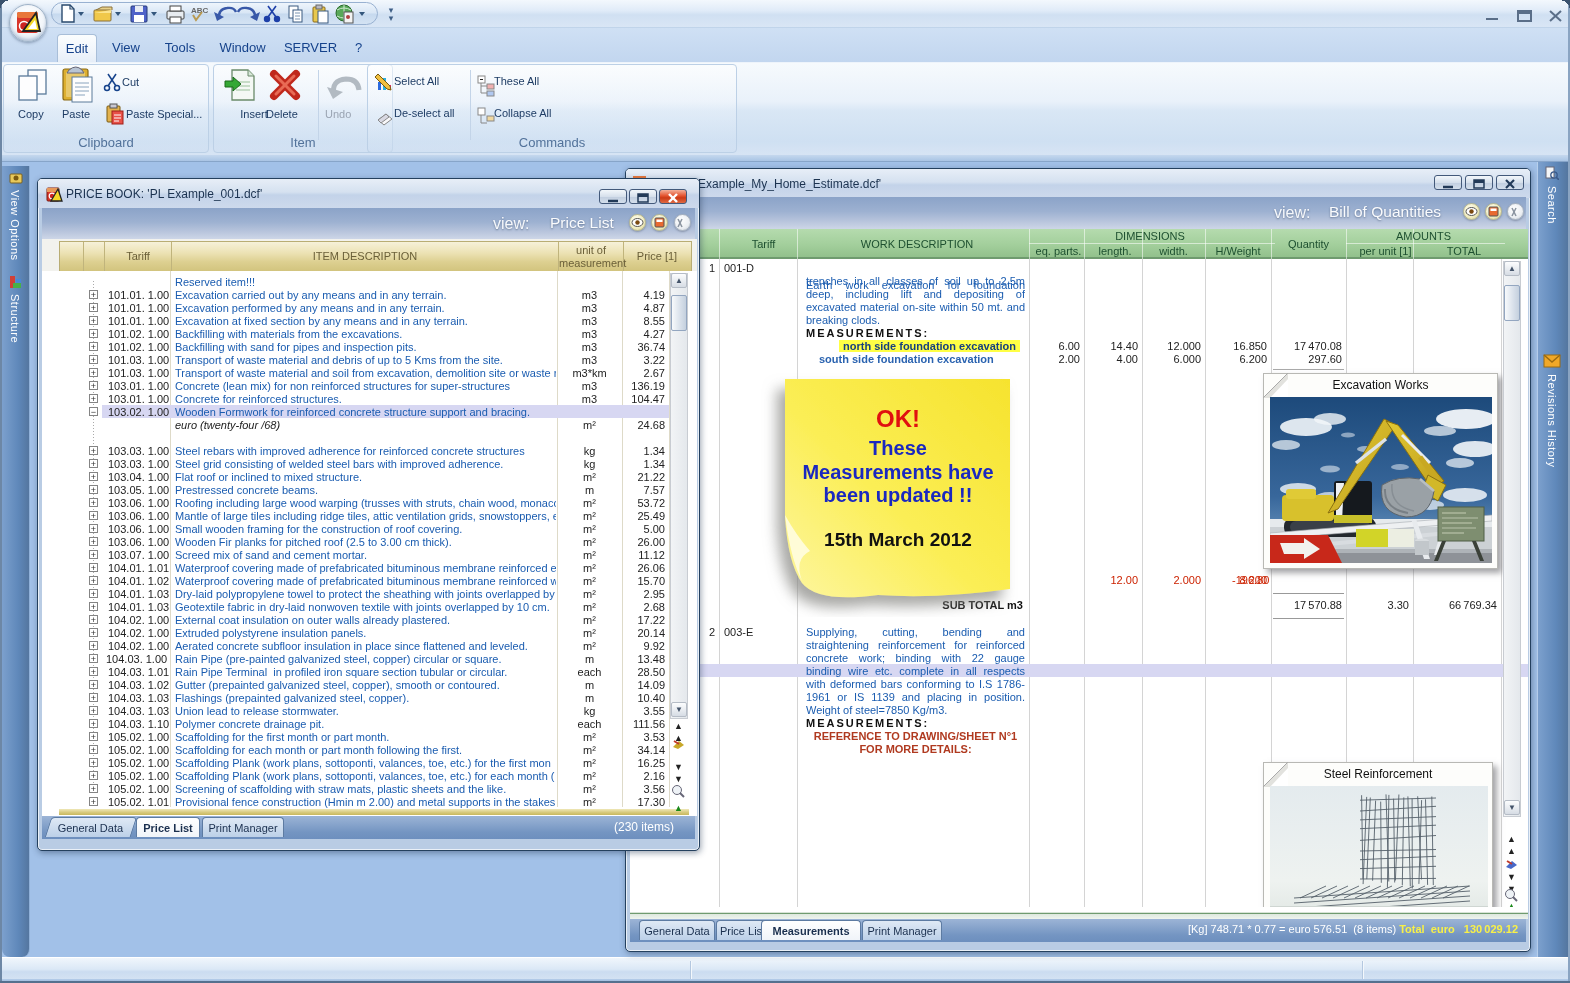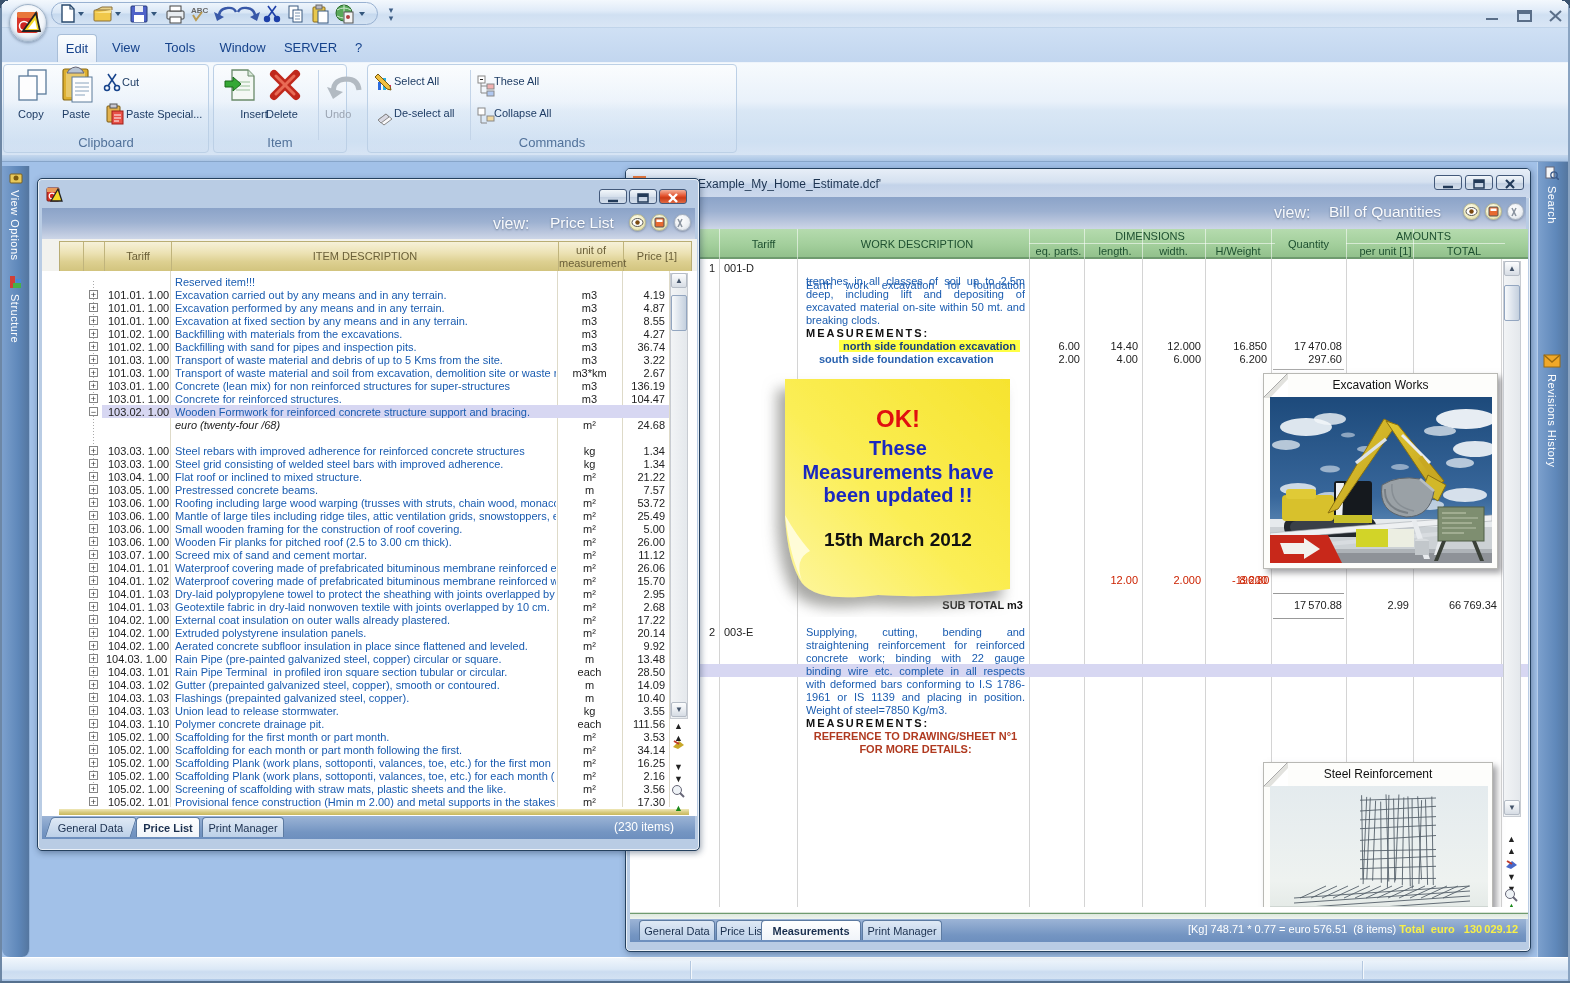--- a/index.html
+++ b/index.html
@@ -164,21 +164,21 @@
 <div class="rtab active abs" style="left:57px;width:40px">Edit</div>
 <div class="rtab abs" style="left:103px;width:46px">View</div>
 <div class="rtab abs" style="left:155px;width:50px">Tools</div>
 <div class="rtab abs" style="left:212px;width:61px">Window</div>
 <div class="rtab abs" style="left:281px;width:59px">SERVER</div>
 <div class="rtab abs" style="left:348px;width:21px">?</div>
 <div id="ribbon" class="abs"></div>
 <div class="rgroup" style="left:3px;top:64px;width:206px">
     <div class="rglabel">Clipboard</div>
   </div>
-<div class="rgroup" style="left:213px;top:64px;width:134px">
+<div class="rgroup" style="left:213px;top:64px;width:180px">
     <div class="rglabel">Item</div>
   </div>
 <div class="rgroup" style="left:367px;top:64px;width:370px">
     <div class="rglabel">Commands</div>
   </div>
 <div id="ribbonedge" class="abs"></div>
 <svg class="abs" style="left:0;top:62px" width="760" height="93" font-family="Liberation Sans">
 
 <g>
       <rect x="28" y="8" width="18" height="24" fill="#fdfdfe" stroke="#5a7a9a" stroke-width="1.3"></rect>
@@ -412,21 +412,21 @@
 <div class="abs" style="left:527px;top:94px;width:110px;text-align:right;color:#222;">6.200</div>
 <div class="abs" style="left:602px;top:94px;width:110px;text-align:right;color:#222;">297.60</div>
 <div class="abs" style="left:643px;top:110px;width:71px;height:1px;background:#aaa"></div>
 <div class="abs" style="left:398px;top:315px;width:110px;text-align:right;color:#cc2200;">12.00</div>
 <div class="abs" style="left:461px;top:315px;width:110px;text-align:right;color:#cc2200;">2.000</div>
 <div class="abs" style="left:527px;top:315px;width:110px;text-align:right;color:#cc2200;">8.200</div>
 <div class="abs" style="left:602px;top:315px;width:110px;color:#cc2200;">-196.80</div>
 <div class="abs" style="left:643px;top:334px;width:71px;height:1px;background:#999"></div>
 <div class="abs" style="left:243px;top:340px;width:150px;text-align:right;color:#111;font-weight:bold">SUB TOTAL m3</div>
 <div class="abs" style="left:602px;top:340px;width:110px;text-align:right;color:#222;">17 570.88</div>
-<div class="abs" style="left:669px;top:340px;width:110px;text-align:right;color:#222;">2.99</div>
+<div class="abs" style="left:669px;top:340px;width:110px;text-align:right;color:#222;">3.30</div>
 <div class="abs" style="left:757px;top:340px;width:110px;text-align:right;color:#222;">66 769.34</div>
 <div class="abs" style="left:643px;top:359px;width:71px;height:1px;background:#999"></div>
 <div class="abs" style="left:0px;top:367px;width:85px;text-align:right;color:#222">2</div>
 <div class="abs" style="left:94px;top:367px;color:#222">003-E</div>
 <div class="abs" style="left:176px;top:367px;width:219px;line-height:13px;color:#1a5cb0;text-align:justify;white-space:normal;height:13px;overflow:hidden;">Supplying, cutting, bending and<span style="display:inline-block;width:100%;"></span></div>
 <div class="abs" style="left:176px;top:380px;width:219px;line-height:13px;color:#1a5cb0;text-align:justify;white-space:normal;height:13px;overflow:hidden;">straightening reinforcement for reinforced<span style="display:inline-block;width:100%;"></span></div>
 <div class="abs" style="left:176px;top:393px;width:219px;line-height:13px;color:#1a5cb0;text-align:justify;white-space:normal;height:13px;overflow:hidden;">concrete work; binding with 22 gauge<span style="display:inline-block;width:100%;"></span></div>
 <div class="abs" style="left:176px;top:406px;width:219px;line-height:13px;color:#1a5cb0;text-align:justify;white-space:normal;height:13px;overflow:hidden;">binding wire etc. complete in all respects<span style="display:inline-block;width:100%;"></span></div>
 <div class="abs" style="left:176px;top:419px;width:219px;line-height:13px;color:#1a5cb0;text-align:justify;white-space:normal;height:13px;overflow:hidden;">with deformed bars conforming to I.S 1786-<span style="display:inline-block;width:100%;"></span></div>
 <div class="abs" style="left:176px;top:432px;width:219px;line-height:13px;color:#1a5cb0;text-align:justify;white-space:normal;height:13px;overflow:hidden;">1961 or IS 1139 and placing in position.<span style="display:inline-block;width:100%;"></span></div>
@@ -630,20 +630,23 @@
 <div class="abs" style="left:4px;top:738px;width:898px;height:12px;background:linear-gradient(#ffffff 0 45%,#6f9b6f 48% 60%,#dfe9df 62%,#eef4ee)"></div>
 <div class="tabbar" style="top:750px;height:23px">
 <div class="btab" style="left:9px;width:76px;text-align:center;padding:0">General Data</div>
 <div class="btab" style="left:86px;width:50px;text-align:center;padding:0">Price Lis</div>
 <div class="btab active" style="left:131px;width:100px;text-align:center;padding:0">Measurements</div>
 <div class="btab" style="left:232px;width:80px;text-align:center;padding:0">Print Manager</div>
 <div class="abs" style="left:520px;top:4px;width:368px;text-align:right;color:#fff;font-size:11px">[Kg] 748.71 * 0.77 = euro 576.51&nbsp;&nbsp;(8 items) <b style="color:#f8f048">Total&nbsp;&nbsp;euro&nbsp;&nbsp;&nbsp;130 029.12</b></div>
 </div>
 </div>
 <div class="win" style="left:37px;top:178px;width:663px;height:673px;z-index:20;background:#b9cce4">
+<div class="wtitle">
+      <div class="txt" style="left:28px">PRICE BOOK: 'PL Example_001.dcf'</div>
+    </div>
 <svg class="abs" style="left:8px;top:6px" width="18" height="18">
 <rect x="1" y="3" width="12" height="13" rx="1" fill="#d8352a" stroke="#7a1a10"></rect>
 <rect x="1" y="3" width="12" height="4" fill="#e8995a"></rect>
 <circle cx="6" cy="11" r="2.8" fill="#c22" stroke="#fff" stroke-width="1.2"></circle>
 <path d="M12 4 L16 16 L5 16 Z" fill="#f5d727" stroke="#222" stroke-width="1.3"></path>
 </svg>
 <div class="cbtn" style="left:561px;top:10px">
 <svg width="26" height="13">
         <line x1="8" y1="10" x2="18" y2="10" stroke="#223a58" stroke-width="2.5"></line>
       </svg>

